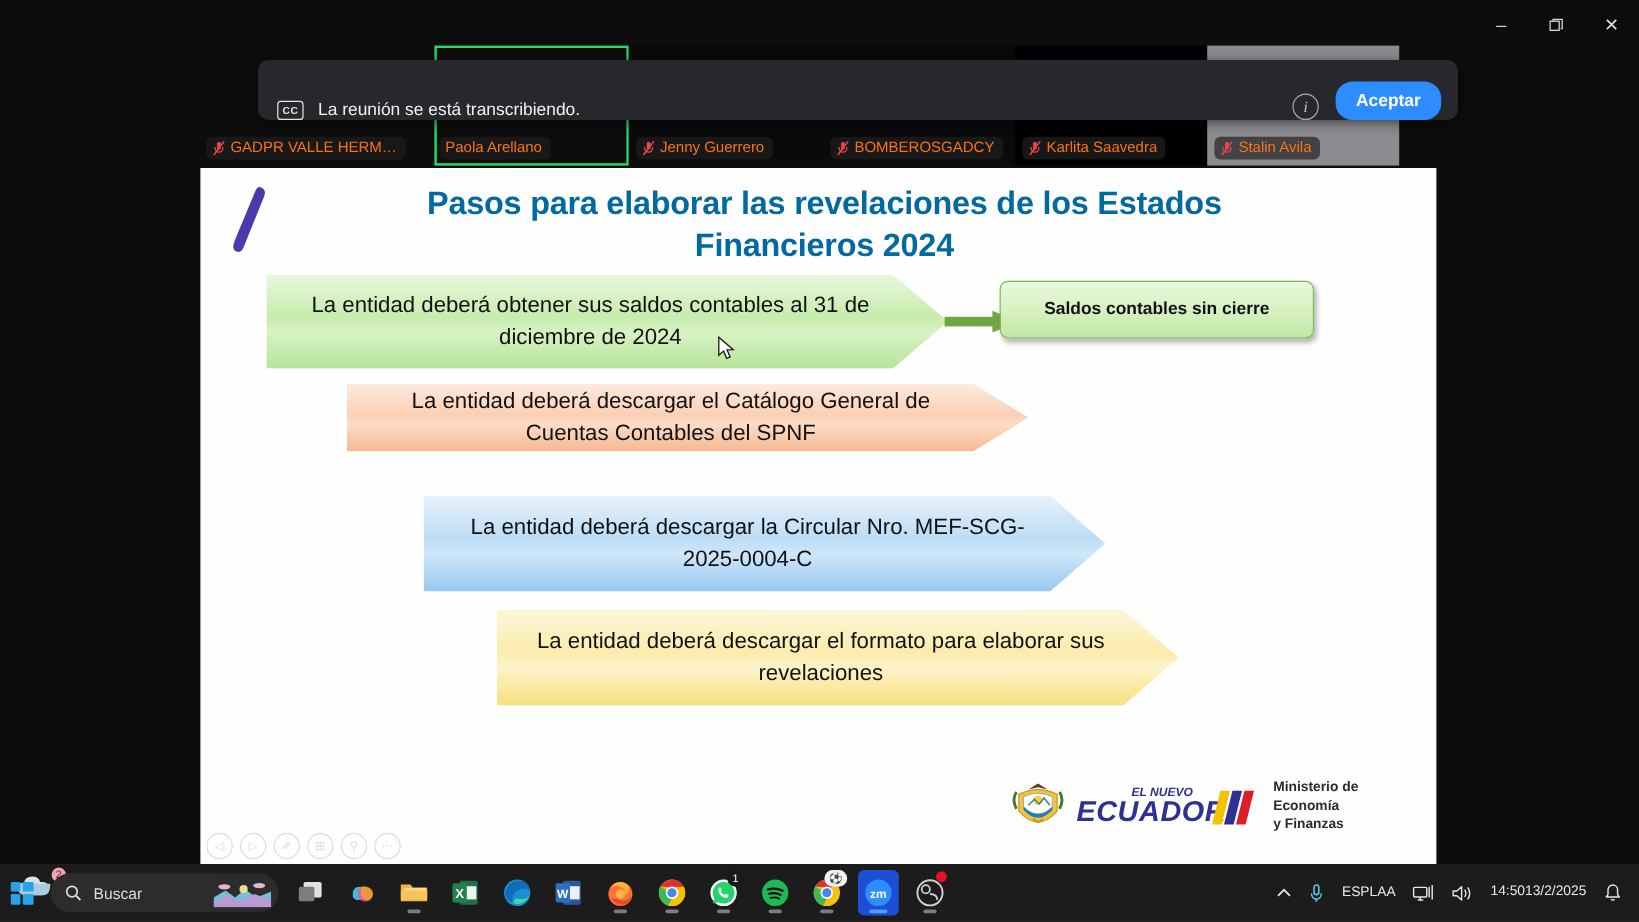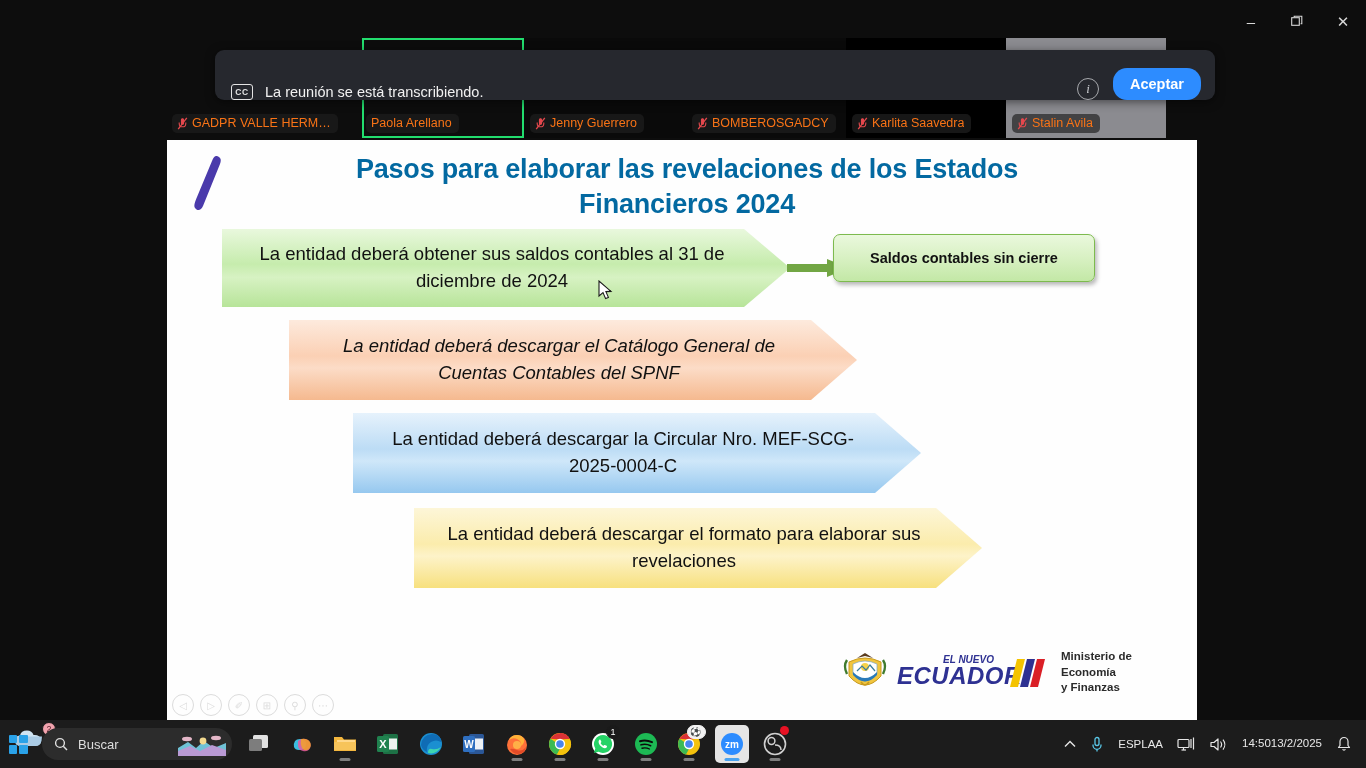--- a/index.html
+++ b/index.html
@@ -62,23 +62,23 @@
 
   
   .chev { position: absolute; display: flex; align-items: center; justify-content: center;
           text-align: center; color: #111; font-size: 18.5px; line-height: 1.45;
           padding: 0 50px 0 22px; filter: drop-shadow(2px 3px 3px rgba(0,0,0,.35)); }
   .chev .ct { display: block; width: 100%; }
 
   #chev1 { left: 55px;  top: 89px;  width: 568px; height: 78px;
            background: linear-gradient(180deg,#e9f8dd 0%, #c6ecad 45%, #d7f2c3 62%, #b7e499 100%);
            clip-path: polygon(0 0, calc(100% - 46px) 0, 100% 50%, calc(100% - 46px) 100%, 0 100%); }
-  #chev2 { left: 122px; top: 180px; width: 568px; height: 80px;
+  #chev2 { left: 122px; top: 180px; width: 568px; height: 56px;
            background: linear-gradient(180deg,#fdeadd 0%, #fbd0b4 45%, #fcdcc7 60%, #f5b98f 100%);
-           clip-path: polygon(0 0, calc(100% - 46px) 0, 100% 50%, calc(100% - 46px) 100%, 0 100%); font-style: italic; }
+           clip-path: polygon(0 0, calc(100% - 46px) 0, 100% 50%, calc(100% - 46px) 100%, 0 100%); }
   #chev3 { left: 186px; top: 273px; width: 568px; height: 80px;
            background: linear-gradient(180deg,#e6f2fc 0%, #bcdcf5 45%, #cfe7f9 60%, #96c8ef 100%);
            clip-path: polygon(0 0, calc(100% - 46px) 0, 100% 50%, calc(100% - 46px) 100%, 0 100%); }
   #chev4 { left: 247px; top: 368px; width: 568px; height: 80px;
            background: linear-gradient(180deg,#fdf6d8 0%, #fbecac 45%, #fdf3c9 60%, #f7e07e 100%);
            clip-path: polygon(0 0, calc(100% - 46px) 0, 100% 50%, calc(100% - 46px) 100%, 0 100%); }
 
   
   .connector { position: absolute; left: 620px; top: 119px; width: 62px; height: 18px; }
   .connector svg { display: block; }
@@ -111,21 +111,21 @@
   .startbtn { width: 36px; height: 36px; display: flex; align-items: center; justify-content: center; }
   .winlogo { width: 19px; height: 19px; display: grid; grid-template-columns: 1fr 1fr; grid-template-rows: 1fr 1fr; gap: 2.4px; }
   .winlogo i { background: #2aa2e8; display: block; border-radius: 1px; }
   .searchbox { width: 190px; height: 32px; background: #2c2c2c; border-radius: 16px;
                display: flex; align-items: center; padding: 0 6px 0 12px; position: relative; overflow: hidden; }
   .searchbox .sicon { width: 14px; height: 14px; flex: 0 0 auto; }
   .searchbox .stext { color: #dedede; font-size: 13px; margin-left: 10px; flex: 1 1 auto; }
   .searchbox .simg { width: 48px; height: 24px; flex: 0 0 auto; }
   .tb-apps { display: flex; align-items: center; gap: 9px; margin-left: 4px; }
   .app { width: 34px; height: 38px; position: relative; display: flex; align-items: center; justify-content: center; border-radius: 5px; }
-  .app.active { background: #e5e5e5; }
+  .app.active { background: #1d4ed8; }
   .app .glyph { width: 26px; height: 26px; position: relative; display: block; }
   .app .dot { position: absolute; bottom: 2px; left: 50%; transform: translateX(-50%);
               width: 11px; height: 2.6px; border-radius: 2px; background: #7e7e7e; }
   .app.active .dot { background: #4aa3f0; width: 15px; }
   .badge { position: absolute; top: 0px; right: 0px; min-width: 14px; height: 14px; border-radius: 7px;
            background: #1a1a1a; color: #fff; font-size: 9px; display: flex; align-items: center;
            justify-content: center; padding: 0 3px; border: 1px solid #1a1a1a; }
   .badge.pink { background: #f2a3ae; color: #5a2430; top: -2px; right: -4px; }
   .reddot { position: absolute; top: 1px; right: 3px; width: 9px; height: 9px; border-radius: 50%; background: #e81123; }
 

